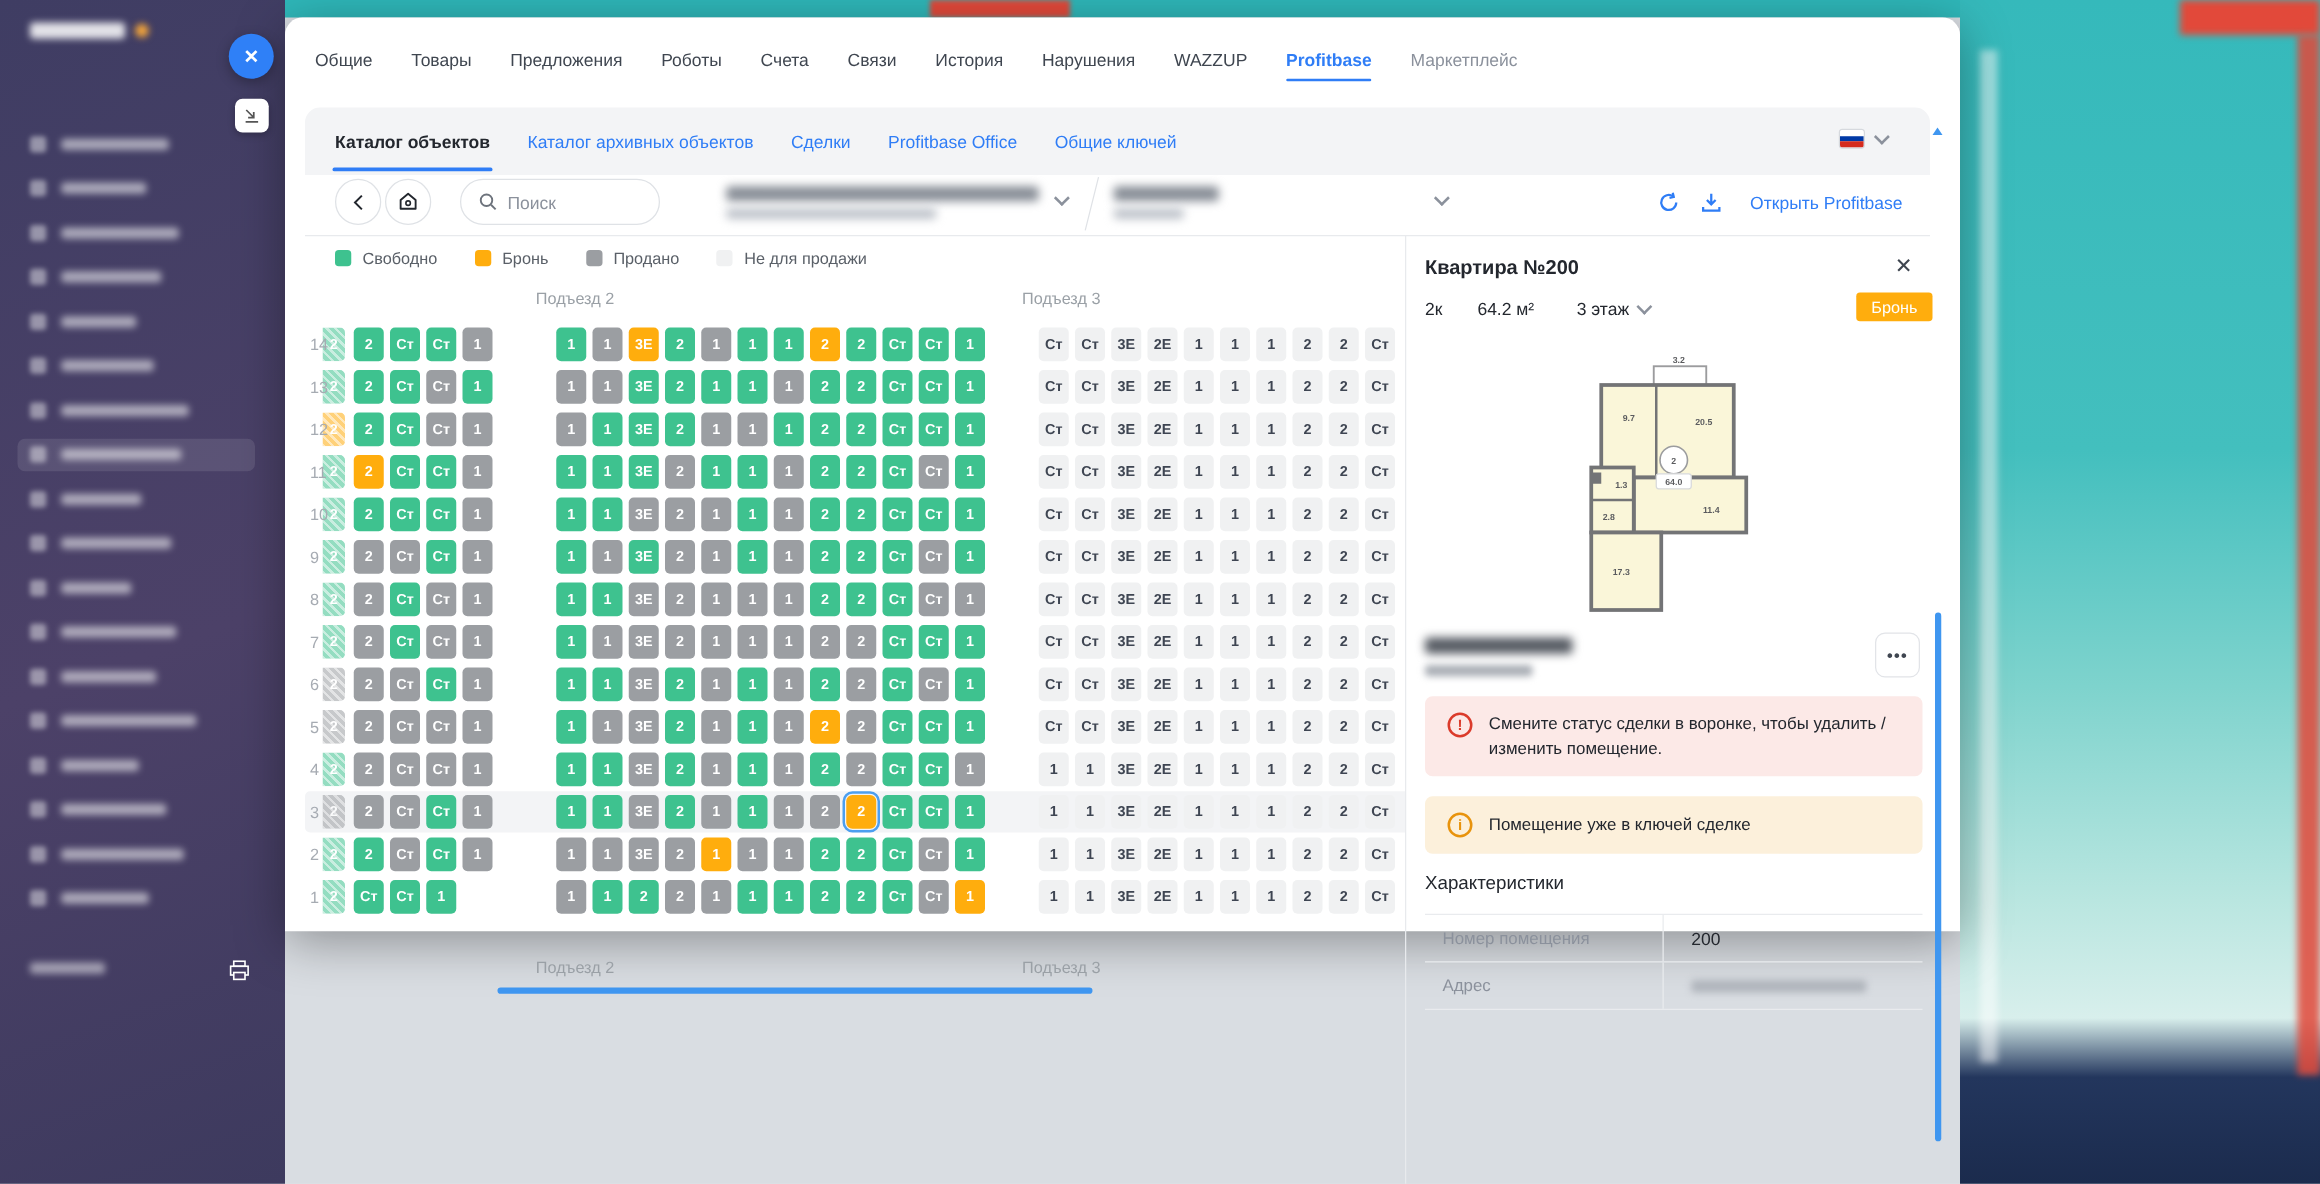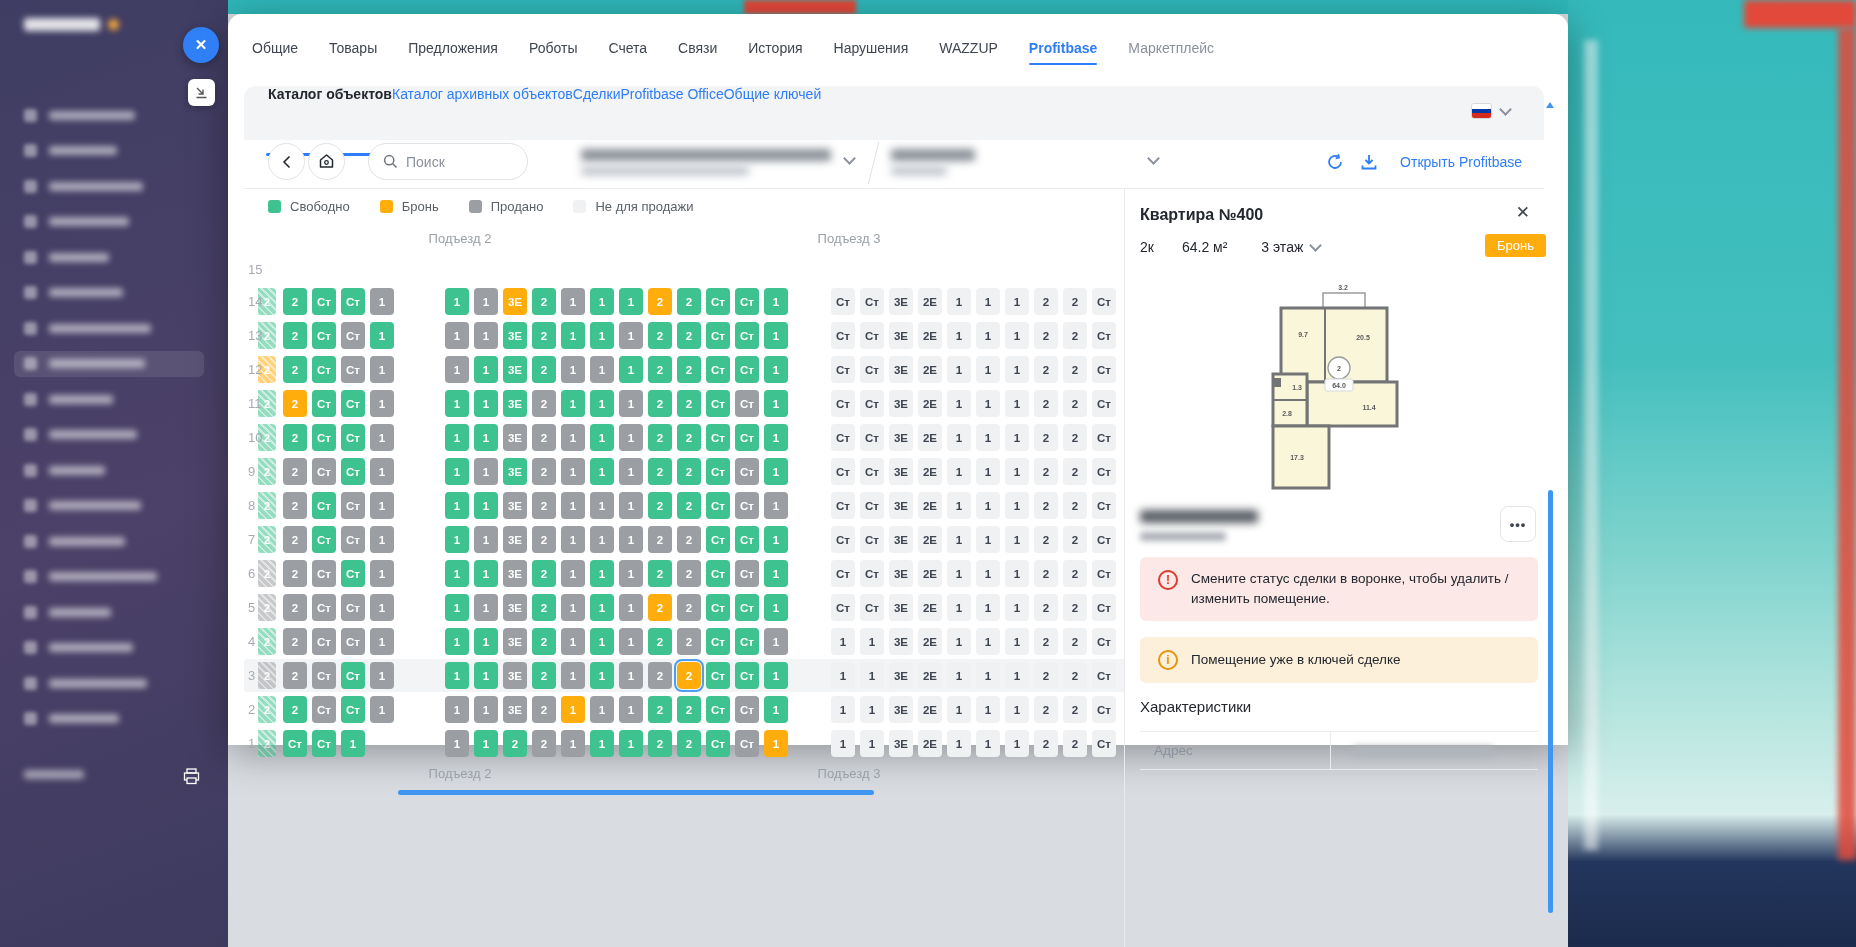--- a/index.html
+++ b/index.html
@@ -37,21 +37,21 @@
 
   
   #tabs{position:absolute;left:24px;top:16px;height:36px;display:flex;align-items:center;gap:31px}
   .tab{font-size:14px;color:#3f4650;cursor:pointer;position:relative;white-space:nowrap}
   .tab.muted{color:#8b919c}
   .tab.active{color:#2f7df6;font-weight:bold}
   .tab.active::after{content:"";position:absolute;left:0;right:0;bottom:-9px;height:2.5px;background:#2f7df6;border-radius:2px}
 
   
   #band{position:absolute;left:16px;top:72px;width:1300px;height:54px;background:#f3f4f6;border-radius:12px 12px 0 0}
-  #subtabs{position:absolute;left:24px;top:0;height:54px;display:flex;}
+  #subtabs{position:absolute;left:24px;top:0;height:54px;display:flex;align-items:center;gap:30px}
   .subtab{font-size:14px;color:#2f7df6;cursor:pointer;position:relative;white-space:nowrap}
   .subtab.active{color:#23272e;font-weight:bold}
   .subtab.active::after{content:"";position:absolute;left:-2px;right:-2px;bottom:-16px;height:3px;background:#2f7df6;border-radius:2px}
   #lang{position:absolute;right:34px;top:17px;display:flex;align-items:center;gap:9px;cursor:pointer}
   #flag{width:21px;height:16px;border-radius:3px;overflow:hidden;border:1px solid #d6d9de}
   #flag div{height:33.3%}
   .chev{width:9px;height:9px;border-right:2px solid #8b919c;border-bottom:2px solid #8b919c;transform:rotate(45deg);margin-top:-4px}
 
   
   #toolbar{position:absolute;left:16px;top:126px;width:1300px;height:48px}
@@ -328,23 +328,20 @@
       <div class="lg-item">
         <span class="lg-sw" style="background: rgb(240, 241, 242);"></span>
         <span class="lg-lb">Не для продажи</span>
       </div>
     </div>
 
   <div id="grid-zone">
     <div class="sec-head" style="left:216px">Подъезд 2</div>
     <div class="sec-head" style="left:605px">Подъезд 3</div>
     <div id="chess">
-        <div class="grid-row toprow">
-          <span class="floor-label">15</span>
-        </div>
         <div class="grid-row">
           <span class="floor-label">14</span>
           <span class="cell s-free partial">2</span>
           <div class="cgroup g1">
             <span class="cell s-free">2</span>
             <span class="cell s-free">Ст</span>
             <span class="cell s-free">Ст</span>
             <span class="cell s-sold">1</span>
           </div>
           <div class="cgroup g2">
@@ -845,21 +842,21 @@
       </div>
     <div class="sec-foot" style="left:216px">Подъезд 2</div>
     <div class="sec-foot" style="left:605px">Подъезд 3</div>
     <div id="hscroll"></div>
   </div>
 
   <div id="vscroll-arrow"></div>
   <div id="vscroll-thumb"></div>
 
   <div id="panel">
-    <div id="panel-title">Квартира №400</div>
+    <div id="panel-title">Квартира №200</div>
     <div id="panel-close">✕</div>
     <div id="panel-info">
       <span>2к</span>
       <span style="margin-left:28px">64.2 м²</span>
       <span class="fl" style="margin-left:34px">
         <span>3 этаж</span>
         <span class="chev"></span>
       </span>
     </div>
     <div id="status-badge">Бронь</div>
@@ -899,20 +896,24 @@
       <div class="al-tx">Смените статус сделки в воронке, чтобы удалить / изменить помещение.</div>
     </div>
     <div class="alert" id="alert-info">
       <div class="al-ico">i</div>
       <div class="al-tx">Помещение уже в ключей сделке</div>
     </div>
 
     <div id="chars-title">Характеристики</div>
     <div id="chars-table">
         <div class="ch-row">
+          <div class="ch-label">Номер помещения</div>
+          <div class="ch-value">200</div>
+        </div>
+        <div class="ch-row">
           <div class="ch-label">Адрес</div>
           <div class="ch-value">
             <span style="width: 140px; height: 10px; border-radius: 3px; background: rgb(176, 181, 188); filter: blur(3px);"></span>
           </div>
         </div>
       </div>
   </div>
 </div>
 
 </body></html>

